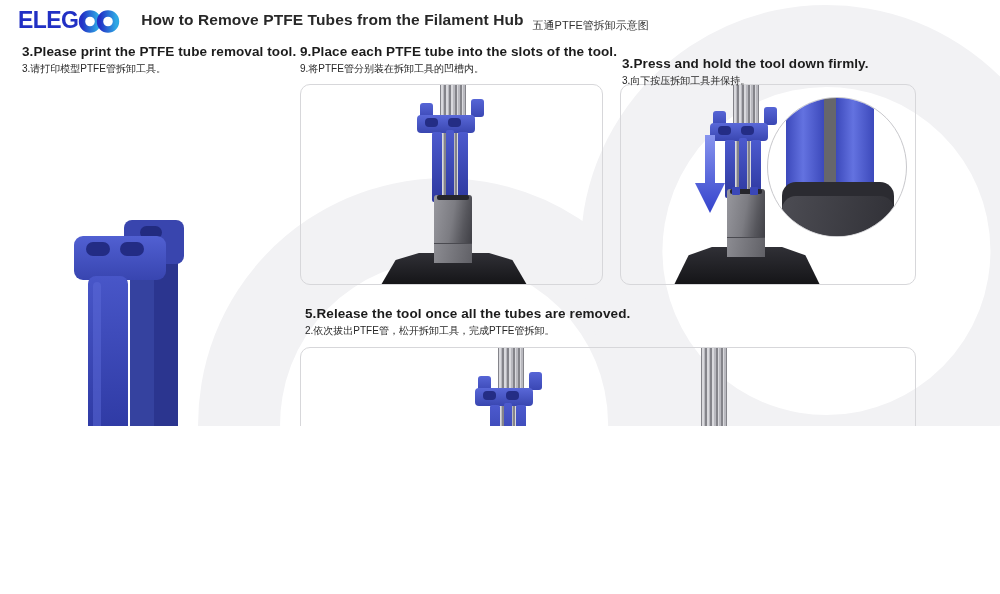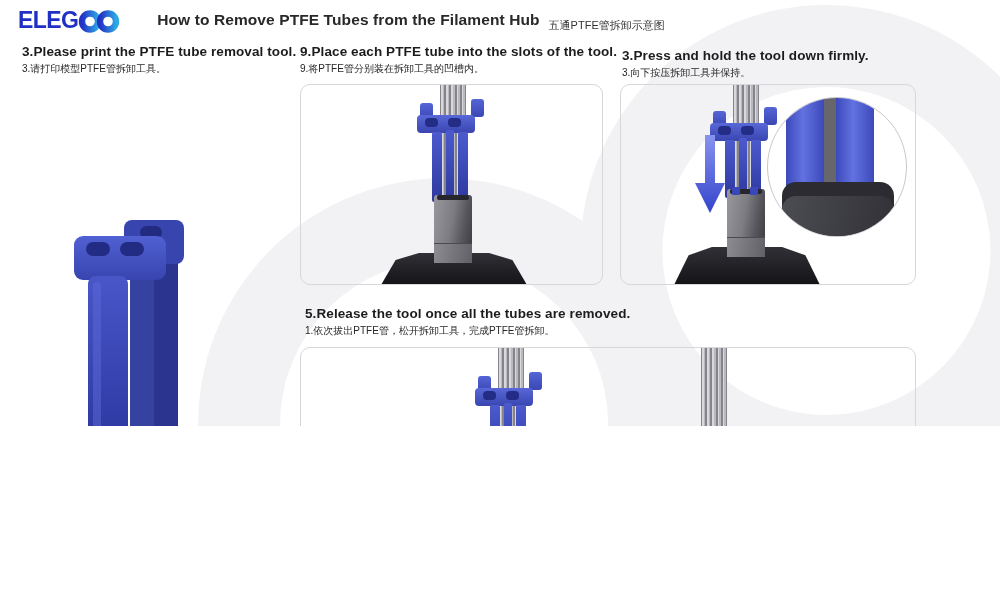--- a/index.html
+++ b/index.html
@@ -8,29 +8,29 @@
     position:relative; width:1000px; height:426px; background:#ffffff;
     overflow:hidden; font-family:"Liberation Sans", sans-serif;
   }
   
   .watermark { position:absolute; left:0; top:0; z-index:0; }
   
   .header { position:absolute; left:18px; top:6px; display:flex; align-items:center; z-index:3; }
   .brand { display:flex; align-items:center; }
   .brand-text { font-size:23px; font-weight:bold; letter-spacing:-0.6px; color:#2130C4; }
   .brand-oo { margin-left:0px; margin-top:3px; }
-  .doc-title { margin-left:37px; font-size:15.5px; font-weight:bold; color:#282828; letter-spacing:0.1px; }
+  .doc-title { margin-left:21px; font-size:15.5px; font-weight:bold; color:#282828; letter-spacing:0.1px; }
   .doc-subtitle { margin-left:9px; margin-top:10px; font-size:11px; color:#333333; }
   
   .step-label { position:absolute; z-index:3; }
   .step-en { font-size:13.5px; font-weight:bold; color:#1c1c1c; letter-spacing:0.1px; }
   .step-cn { font-size:10px; color:#262626; margin-top:3px; }
   #label-1 { left:22px;  top:44px; }
   #label-2 { left:300px; top:44px; }
-  #label-3 { left:622px; top:48px; }
+  #label-3 { left:622px; top:56px; }
   #label-4 { left:305px; top:306px; }
   
   .box { position:absolute; border:1px solid #d7d7da; border-radius:10px; overflow:hidden; z-index:2; }
   #box2 { left:300px; top:84px; width:303px; height:201px; }
   #box3 { left:620px; top:84px; width:296px; height:201px; }
   #box4 { left:300px; top:347px; width:616px; height:198px; }
   
   .tool-fig { position:absolute; left:68px; top:196px; z-index:2; }
   
   .assembly { position:absolute; }
@@ -154,21 +154,21 @@
   <div class="step-label" id="label-2">
     <div class="step-en">9.Place each PTFE tube into the slots of the tool.</div>
     <div class="step-cn">9.将PTFE管分别装在拆卸工具的凹槽内。</div>
   </div>
   <div class="step-label" id="label-3">
     <div class="step-en">3.Press and hold the tool down firmly.</div>
     <div class="step-cn">3.向下按压拆卸工具并保持。</div>
   </div>
   <div class="step-label" id="label-4">
     <div class="step-en">5.Release the tool once all the tubes are removed.</div>
-    <div class="step-cn">1.依次拔出PTFE管，松开拆卸工具，完成PTFE管拆卸。</div>
+    <div class="step-cn">2.依次拔出PTFE管，松开拆卸工具，完成PTFE管拆卸。</div>
   </div>
 
   <svg class="tool-fig" width="130" height="258" viewBox="0 0 130 258">
     <defs>
       <linearGradient id="hg" x1="0" y1="0" x2="0" y2="1">
         <stop offset="0" stop-color="#5160d2"></stop>
           <stop offset="1" stop-color="#3845b0"></stop>
       </linearGradient>
       <linearGradient id="lg2" x1="0" y1="0" x2="0" y2="1">
         <stop offset="0" stop-color="#4856c8"></stop>

